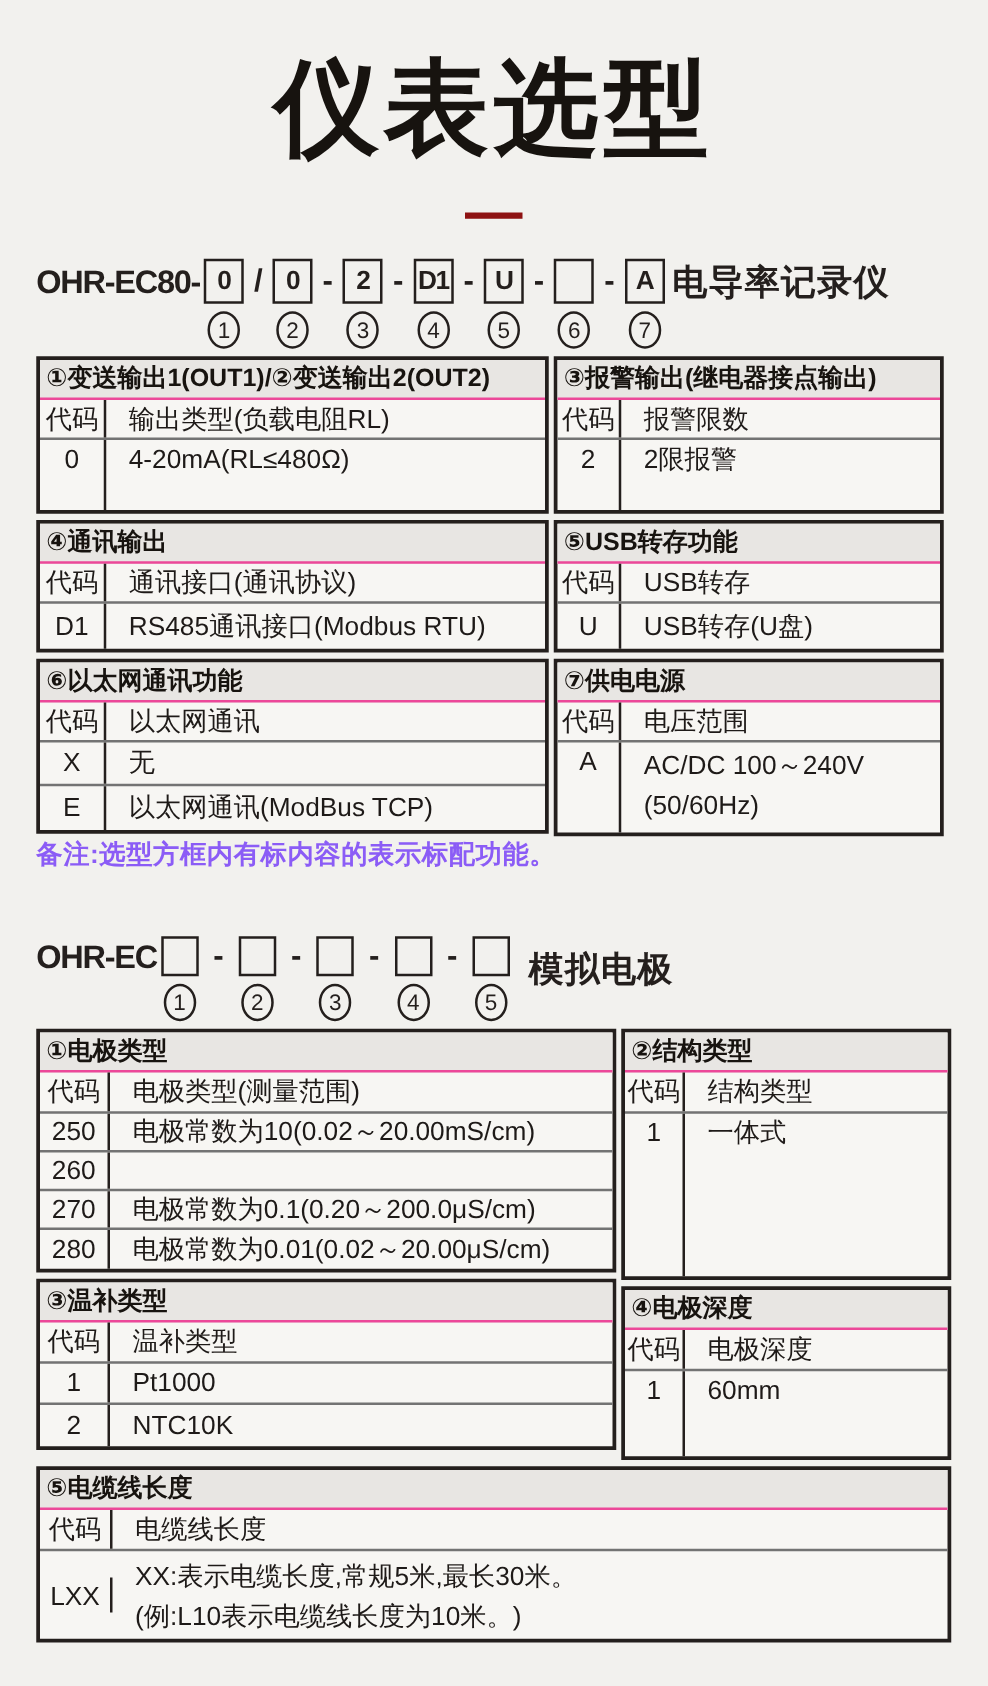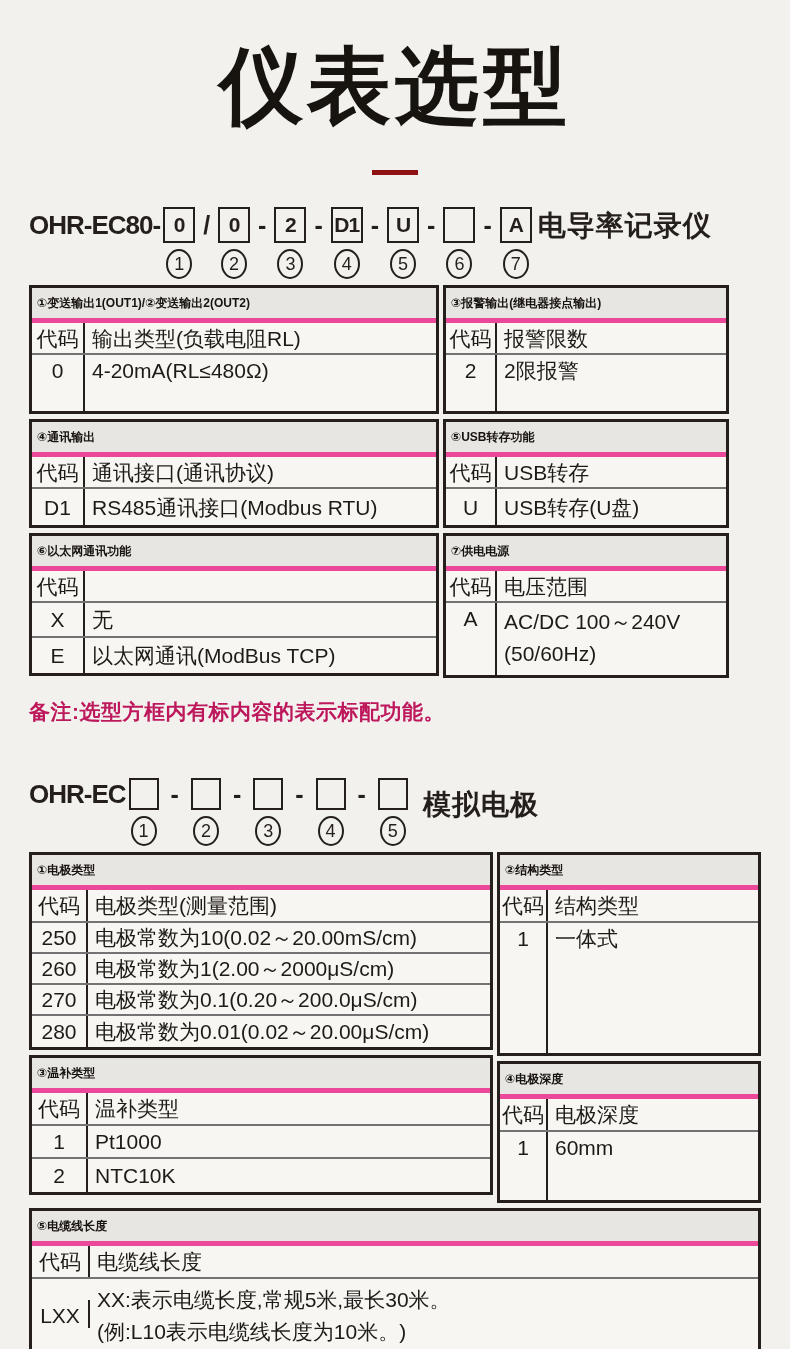--- a/index.html
+++ b/index.html
@@ -81,70 +81,69 @@
 
   
   .tables-row {
     display: flex;
     gap: 4px;
     padding-left: 29px;
   }
   .tables-row.main { margin-top: 6px; }
   .tables-row.elec { margin-top: 6px; }
   .half.main-left  { width: 410px; }
-  .half.main-right { width: 286px; }
+  .half.main-right { width: 312px; }
   .half.elec-left  { width: 464px; }
   .half.elec-right { width: 264px; }
   .cable-wrap { padding-left: 29px; margin-top: 5px; }
   .cable-wrap .section { width: 732px; }
 
   .section {
     border: 3px solid #241f1d;
     background: #f7f6f3;
   }
   .section + .section { margin-top: 5px; }
   .sec-h {
     background: #e8e6e3;
-    border-bottom: 5px solid #ec4899;
+    border-bottom: 2px solid #ec4899;
     font-weight: 700;
-    font-size: 12px;
+    font-size: 20px;
     line-height: 27px;
     padding: 2px 5px 1px 5px;
     white-space: nowrap;
     color: #17130f;
   }
   .trow { display: flex; border-bottom: 2px solid #737373; }
   .trow:last-child { border-bottom: none; }
   .cell { display: flex; align-items: center; font-size: 21px; line-height: 1.2; }
   .cell.code { justify-content: center; border-right: 2px solid #241f1d; flex: none; }
-  .cell.desc { flex: 1; padding: 0 7px; }
+  .cell.desc { flex: 1; padding: 0 18px; }
   .cell.top  { align-items: flex-start; padding-top: 3px; }
   .cell.pre  { white-space: pre-line; line-height: 1.5; }
 
   .main-left  .code { width: 53px; }
   .main-right .code { width: 51px; }
   .elec-left  .code { width: 56px; }
   .elec-right .code { width: 48px; }
   .cable-wrap .code { width: 58px; }
 
   
   .r32 { height: 32px; } .r33 { height: 33px; }
   .r35 { height: 35px; } .r36 { height: 36px; }
   .r31 { height: 31px; }
   .r56 { height: 56px; } .r70 { height: 70px; align-items: center; }
   .r72 { height: 72px; } .r68 { height: 68px; }
   .r130 { height: 130px; }
 
   
   .note {
-    margin-top: 20px;
     padding-left: 29px;
     font-size: 21px;
     font-weight: 700;
-    color: #be185d;
+    color: #8b5cf6;
     letter-spacing: 0.5px;
   }
 </style>
 </head>
 <body>
 
 <div class="page">
 
   <div class="big-title">仪表选型</div>
   <div class="accent-line"></div>
@@ -212,20 +211,21 @@
         <div class="trow r36">
           <span class="cell code">D1</span>
           <span class="cell desc">RS485通讯接口(Modbus RTU)</span>
         </div>
       </div>
 
       <div class="section">
         <div class="sec-h">⑥以太网通讯功能</div>
         <div class="trow r32">
           <span class="cell code">代码</span>
+          <span class="cell desc">以太网通讯</span>
         </div>
         <div class="trow r35">
           <span class="cell code">X</span>
           <span class="cell desc">无</span>
         </div>
         <div class="trow r35">
           <span class="cell code">E</span>
           <span class="cell desc">以太网通讯(ModBus TCP)</span>
         </div>
       </div>
@@ -312,21 +312,20 @@
         <div class="trow r33">
           <span class="cell code">代码</span>
           <span class="cell desc">电极类型(测量范围)</span>
         </div>
         <div class="trow r31">
           <span class="cell code">250</span>
           <span class="cell desc">电极常数为10(0.02～20.00mS/cm)</span>
         </div>
         <div class="trow r31">
           <span class="cell code">260</span>
-          <span class="cell desc">电极常数为1(2.00～2000μS/cm)</span>
         </div>
         <div class="trow r31">
           <span class="cell code">270</span>
           <span class="cell desc">电极常数为0.1(0.20～200.0μS/cm)</span>
         </div>
         <div class="trow r31">
           <span class="cell code">280</span>
           <span class="cell desc">电极常数为0.01(0.02～20.00μS/cm)</span>
         </div>
       </div>

